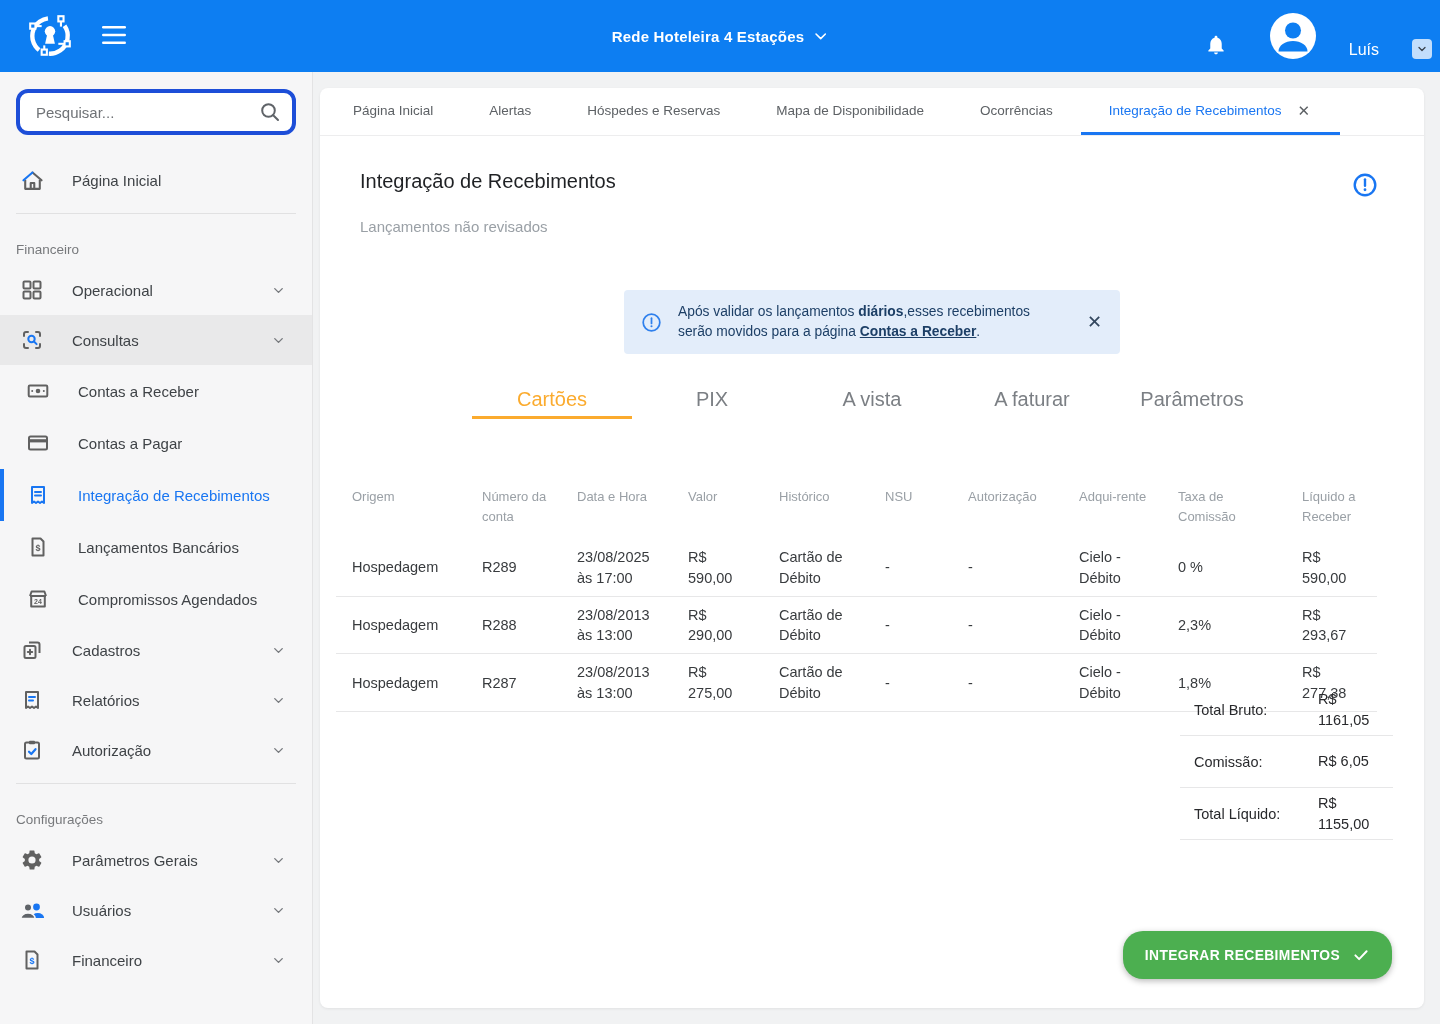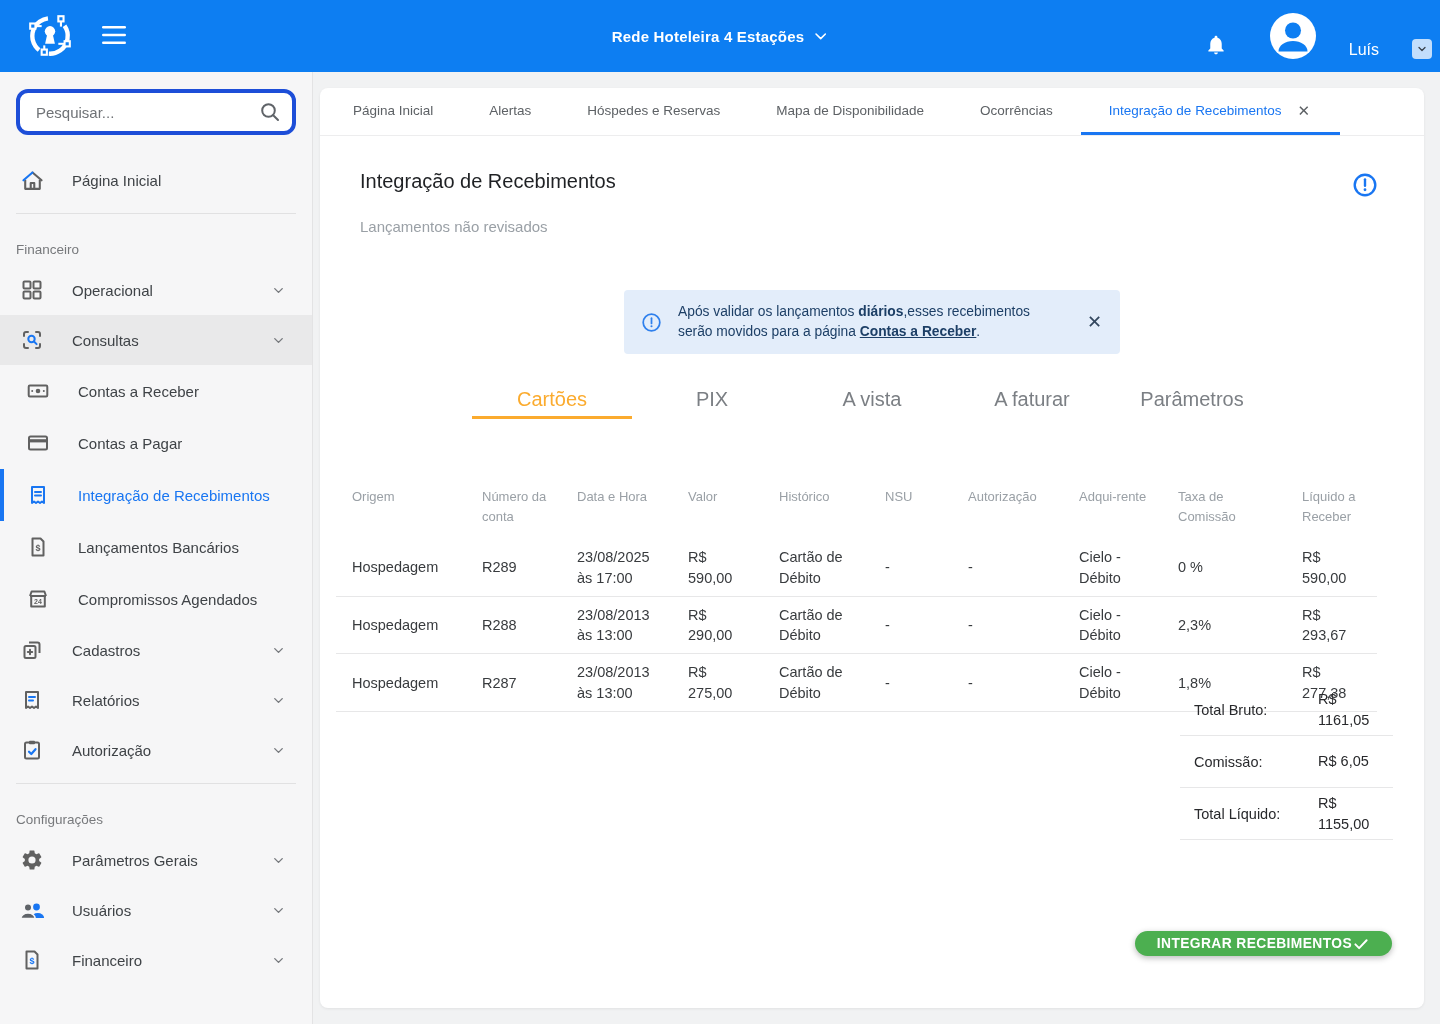--- a/index.html
+++ b/index.html
@@ -103,23 +103,23 @@
   
   .totals { position:absolute; left:860px; top:596px; width:213px; }
   .total-row {
     display:grid; grid-template-columns:138px 75px; min-height:52px;
     align-items:center; border-bottom:1px solid #e7e7e8;
   }
   .total-row .tl { padding-left:14px; font-size:14.5px; color:#28292c; }
   .total-row .tv { font-size:14.5px; color:#28292c; padding-right:10px; line-height:1.4; }
   
   .cta {
-    position:absolute; right:32px; top:843px; height:25px; padding:0 22px;
+    position:absolute; right:32px; top:843px; height:48px; padding:0 22px;
     background:#4caf50; border:none; border-radius:20px; cursor:pointer;
-    display:flex; align-items:center; color:#fff;
+    display:flex; align-items:center; gap:12px; color:#fff;
     font-family:inherit; font-size:13.8px; font-weight:600; letter-spacing:.4px;
     box-shadow:0 2px 6px rgba(0,0,0,.28);
   }
 </style>
 </head>
 <body>
 
 <header class="topbar">
   <div class="logo">
     <svg width="50" height="50" viewBox="0 0 48 48" fill="none">

